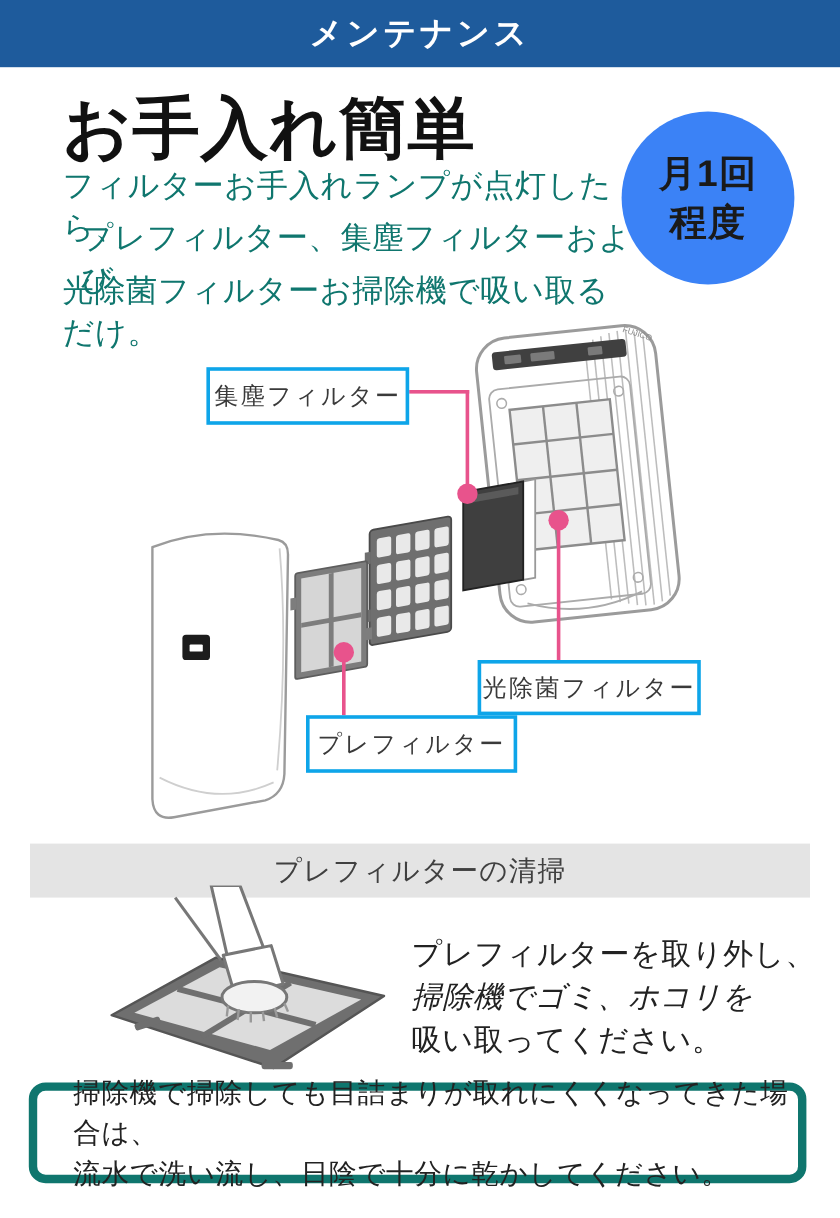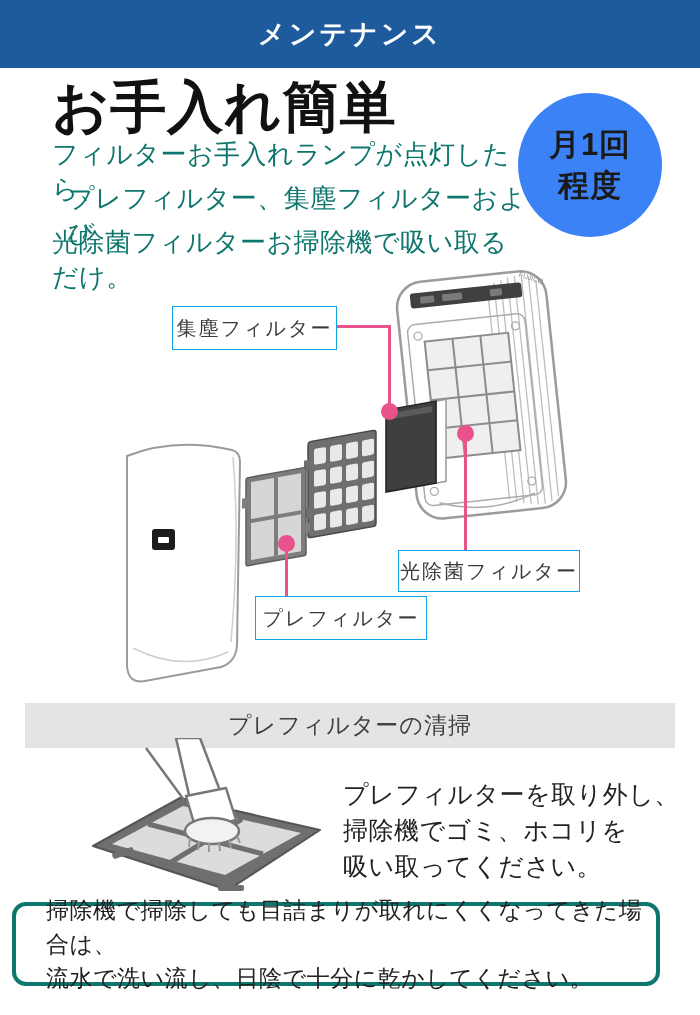--- a/index.html
+++ b/index.html
@@ -1,56 +1,56 @@
 <!DOCTYPE html>
 <html><head>
 <meta charset="utf-8">
 <style>
   html,body{margin:0;padding:0;background:#fff;}
   .page{position:relative;width:700px;height:1015px;background:#ffffff;overflow:hidden;
         font-family:"Liberation Sans","DejaVu Sans",sans-serif;color:#222;}
 
   
-  .banner{position:absolute;left:0;top:0;width:700px;height:68px;background:#1e5b9c;
+  .banner{position:absolute;left:0;top:0;width:700px;height:56px;background:#1e5b9c;
           display:flex;align-items:center;justify-content:center;}
   .banner span{color:#fff;font-size:27px;font-weight:bold;letter-spacing:3px;}
 
   
   .heading{position:absolute;left:52px;top:70px;font-size:56px;font-weight:700;color:#111;
            letter-spacing:1px;margin:0;}
   .intro-line{position:absolute;left:52px;width:470px;font-size:26px;color:#0f766e;letter-spacing:.5px;}
   .il0{top:137px;} .il1{top:181px;margin-left:16px;} .il2{top:225px;}
 
   .badge{position:absolute;left:518px;top:93px;width:144px;height:144px;border-radius:50%;
          background:#3b82f6;display:flex;flex-direction:column;align-items:center;justify-content:center;}
   .badge div{font-size:31px;font-weight:bold;color:#1a1a1a;line-height:41px;letter-spacing:1px;}
 
   
   .diagram-svg{position:absolute;left:0;top:250px;}
   .pink-line{position:absolute;background:#e8538c;}
   .pink-dot{position:absolute;width:17px;height:17px;border-radius:50%;background:#e8538c;}
-  .label-box{position:absolute;background:#fff;border:1px solid #0ea5e9;
+  .label-box{position:absolute;background:#fff;border:3px solid #0ea5e9;
              display:flex;align-items:center;justify-content:center;}
   .label-box span{font-size:20px;color:#3a3a3a;letter-spacing:2px;}
   .lb-dust{left:172px;top:306px;width:163px;height:42px;}
   .lb-photo{left:398px;top:550px;width:180px;height:40px;}
   .lb-pre{left:255px;top:596px;width:170px;height:42px;}
 
   
   .section-bar{position:absolute;left:25px;top:703px;width:650px;height:45px;background:#e4e4e4;
                display:flex;align-items:center;justify-content:center;}
   .section-bar span{font-size:23px;color:#404040;letter-spacing:1px;}
 
   
   .vacuum-svg{position:absolute;left:58px;top:738px;}
   .clean-line{position:absolute;left:343px;width:340px;font-size:25px;color:#222;letter-spacing:.5px;}
-  .cl0{top:778px;} .cl1{top:814px;} .cl2{top:850px;}
-
-  
-  .note-box{position:absolute;left:12px;top:902px;width:648px;height:84px;border:4px solid #0f766e;
+  .cl0{top:778px;} .cl1{top:814px;font-style:italic;} .cl2{top:850px;}
+
+  
+  .note-box{position:absolute;left:24px;top:902px;width:648px;height:84px;border:7px solid #0f766e;
             border-radius:14px;box-sizing:border-box;display:flex;flex-direction:column;
             justify-content:center;padding-left:30px;}
   .note-box div{font-size:23px;color:#222;line-height:34px;letter-spacing:.5px;}
 </style>
 </head>
 <body>
 
 <div class="page">
 
   <header class="banner">

